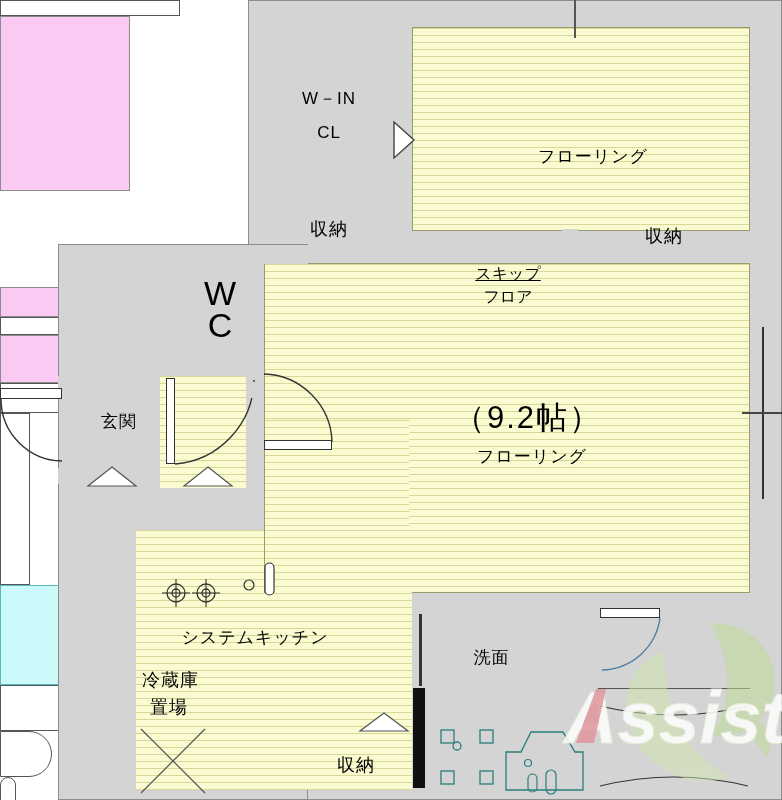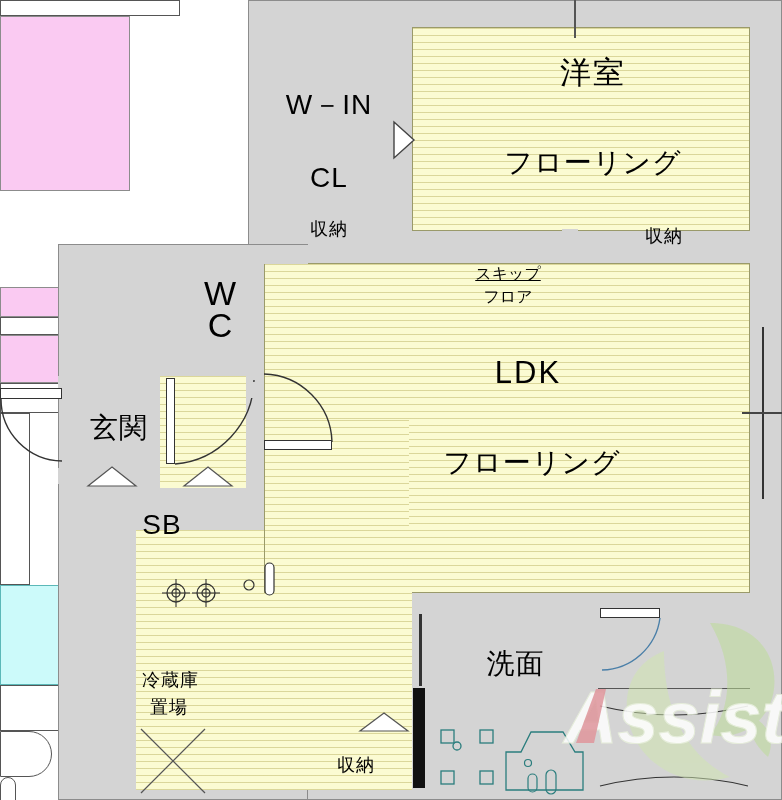--- a/index.html
+++ b/index.html
@@ -20,21 +20,21 @@
   .floor.nb{border:none;}
   .pink{background:#facaf2;border:1px solid #8c8c8c;box-sizing:border-box;}
   .cyan{background:#ccfafa;border:1px solid #5bb8b8;box-sizing:border-box;}
   .white{background:#ffffff;border:1px solid #555;box-sizing:border-box;}
   .blk{position:absolute;background:#111;}
   .ln{position:absolute;background:#444;}
 
   
   .lbl{position:absolute;color:#000;white-space:nowrap;line-height:1.15;text-align:center;}
   .lbl.big{font-size:31px;letter-spacing:2px;}
-  .lbl.mid{font-size:28px;letter-spacing:1px;}
+  .lbl.mid{font-size:17px;letter-spacing:1px;}
   .lbl.sm{font-size:18px;letter-spacing:1px;}
   .lbl.xs{font-size:16px;letter-spacing:0px;}
   .lbl.wc{font-size:34px;line-height:1.0;letter-spacing:0;}
 
   
   .arc{position:absolute;border:1.4px solid #333;border-radius:50%;background:transparent;}
   .arc.tl{border-right-color:transparent;border-bottom-color:transparent;}
   .leaf{position:absolute;background:#fff;border:1.4px solid #333;box-sizing:border-box;}
   .tri-svg{position:absolute;overflow:visible;}
 
@@ -48,26 +48,25 @@
 
   <div class="wall" style="left:248px;top:0px;width:534px;height:800px;"></div>
 
   <div class="wall" style="left:58px;top:244px;width:250px;height:556px;"></div>
 
   <div class="room floor" style="left:412px;top:27px;width:338px;height:204px;"></div>
 
   <div class="white" style="left:485px;top:9px;width:180px;height:16px;"></div>
   <div class="ln" style="left:574px;top:0px;width:2px;height:38px;background:#555;"></div>
 
-  <div class="lbl big" style="left:503px;top:55px;width:180px;">洋室</div>
   <div class="lbl mid" style="left:473px;top:147px;width:240px;">フローリング</div>
 
   <div class="pink" style="left:264px;top:27px;width:130px;height:175px;"></div>
   <div class="lbl mid" style="left:269px;top:89px;width:120px;">W－IN</div>
-  <div class="lbl mid" style="left:269px;top:123px;width:120px;margin-top:39px;">CL</div>
+  <div class="lbl mid" style="left:269px;top:123px;width:120px;">CL</div>
 
   <div class="white" style="left:394px;top:66px;width:19px;height:96px;border:none;background:#fff;"></div>
   <svg class="tri-svg" style="left:392px;top:120px;width:30px;height:40px;">
     <polygon points="2,2 22,20 2,38" fill="#ffffff" stroke="#444" stroke-width="1.4"></polygon>
   </svg>
 
   <div class="pink" style="left:264px;top:215px;width:130px;height:30px;"></div>
   <div class="lbl sm" style="left:264px;top:219px;width:130px;">収納</div>
   <div class="white" style="left:264px;top:245px;width:130px;height:18px;"></div>
   <svg class="tri-svg" style="left:262px;top:261px;width:50px;height:26px;">
@@ -82,21 +81,21 @@
 
   <div class="room floor" style="left:264px;top:263px;width:486px;height:330px;"></div>
 
   <div class="room floor nb" style="left:264px;top:420px;width:145px;height:370px;"></div>
   <div class="room floor nb" style="left:136px;top:530px;width:276px;height:260px;"></div>
   <div class="ln" style="left:264px;top:263px;width:1px;height:330px;background:#9a9a6a;"></div>
 
   <div class="lbl xs" style="left:448px;top:265px;width:120px;text-decoration:underline;">スキップ</div>
   <div class="lbl xs" style="left:448px;top:288px;width:120px;">フロア</div>
 
-  <div class="lbl big" style="left:438px;top:355px;width:180px;">LDK</div>
+  <div class="lbl big" style="left:408px;top:400px;width:240px;">（9.2帖）</div>
   <div class="lbl mid" style="left:412px;top:447px;width:240px;">フローリング</div>
 
   <div class="white" style="left:748px;top:327px;width:30px;height:172px;"></div>
   <div class="ln" style="left:762px;top:327px;width:2px;height:172px;background:#333;"></div>
   <div class="ln" style="left:742px;top:412px;width:40px;height:2px;background:#444;"></div>
 
   <div class="cyan" style="left:105px;top:262px;width:145px;height:100px;"></div>
 
   <div class="white" style="left:105px;top:285px;width:83px;height:46px;border-radius:0;"></div>
   <div class="white" style="left:150px;top:285px;width:52px;height:46px;border-radius:0 26px 26px 0;"></div>
@@ -126,21 +125,20 @@
     <path d="M 1 11 A 62 62 0 0 0 62 73" fill="none" stroke="#333" stroke-width="1.4"></path>
   </svg>
 
   <svg class="tri-svg" style="left:84px;top:466px;width:56px;height:22px;">
     <polygon points="28,1 52,20 4,20" fill="#ffffff" stroke="#555" stroke-width="1.2"></polygon>
   </svg>
   <svg class="tri-svg" style="left:180px;top:466px;width:56px;height:22px;">
     <polygon points="28,1 52,20 4,20" fill="#ffffff" stroke="#555" stroke-width="1.2"></polygon>
   </svg>
 
-  <div class="lbl mid" style="left:78px;top:509px;width:168px;">SB</div>
 
   <div class="wall nb" style="left:248px;top:382px;width:16px;height:16px;"></div>
   <div class="wall nb" style="left:248px;top:452px;width:16px;height:16px;"></div>
   <div class="leaf" style="left:264px;top:440px;width:68px;height:10px;"></div>
   <svg class="tri-svg" style="left:262px;top:372px;width:80px;height:80px;">
     <path d="M 2 2 A 70 70 0 0 1 70 70" fill="none" stroke="#333" stroke-width="1.4"></path>
   </svg>
 
   <svg class="tri-svg" style="left:152px;top:570px;width:76px;height:46px;">
     <circle cx="24" cy="23" r="9" fill="none" stroke="#333" stroke-width="1.3"></circle>
@@ -151,36 +149,37 @@
     <circle cx="54" cy="23" r="4" fill="none" stroke="#333" stroke-width="1.3"></circle>
     <line x1="54" y1="9" x2="54" y2="37" stroke="#333" stroke-width="1.1"></line>
     <line x1="40" y1="23" x2="68" y2="23" stroke="#333" stroke-width="1.1"></line>
   </svg>
 
   <svg class="tri-svg" style="left:236px;top:560px;width:74px;height:58px;">
     <rect x="29" y="3" width="9" height="32" rx="4.5" fill="#fff" stroke="#333" stroke-width="1.2"></rect>
     <circle cx="13" cy="25" r="5" fill="none" stroke="#333" stroke-width="1.2"></circle>
   </svg>
 
+  <div class="lbl mid" style="left:140px;top:628px;width:230px;">システムキッチン</div>
   <div class="lbl sm" style="left:142px;top:670px;width:110px;text-align:left;">冷蔵庫</div>
   <div class="lbl sm" style="left:150px;top:697px;width:110px;text-align:left;">置場</div>
 
   <svg class="tri-svg" style="left:140px;top:728px;width:66px;height:66px;">
     <line x1="1" y1="1" x2="65" y2="65" stroke="#555" stroke-width="1.2"></line>
     <line x1="65" y1="1" x2="1" y2="65" stroke="#555" stroke-width="1.2"></line>
   </svg>
 
   <svg class="tri-svg" style="left:356px;top:712px;width:56px;height:20px;">
     <polygon points="28,1 52,19 4,19" fill="#ffffff" stroke="#555" stroke-width="1.2"></polygon>
   </svg>
 
   <div class="lbl sm" style="left:300px;top:755px;width:112px;">収納</div>
 
   <div class="wall nb" style="left:432px;top:596px;width:78px;height:38px;"></div>
-  <div class="lbl mid" style="left:448px;top:648px;width:135px;">洗面</div>
+  <div class="lbl mid" style="left:424px;top:648px;width:135px;">洗面</div>
 
   <svg class="tri-svg" style="left:435px;top:724px;width:64px;height:66px;">
     <rect x="6" y="6" width="13" height="13" fill="none" stroke="#2a7d7d" stroke-width="1.3"></rect>
     <rect x="45" y="6" width="13" height="13" fill="none" stroke="#2a7d7d" stroke-width="1.3"></rect>
     <rect x="6" y="47" width="13" height="13" fill="none" stroke="#2a7d7d" stroke-width="1.3"></rect>
     <rect x="45" y="47" width="13" height="13" fill="none" stroke="#2a7d7d" stroke-width="1.3"></rect>
     <circle cx="22" cy="22" r="4" fill="none" stroke="#2a7d7d" stroke-width="1.3"></circle>
   </svg>
 
   <svg class="tri-svg" style="left:505px;top:722px;width:80px;height:70px;">

